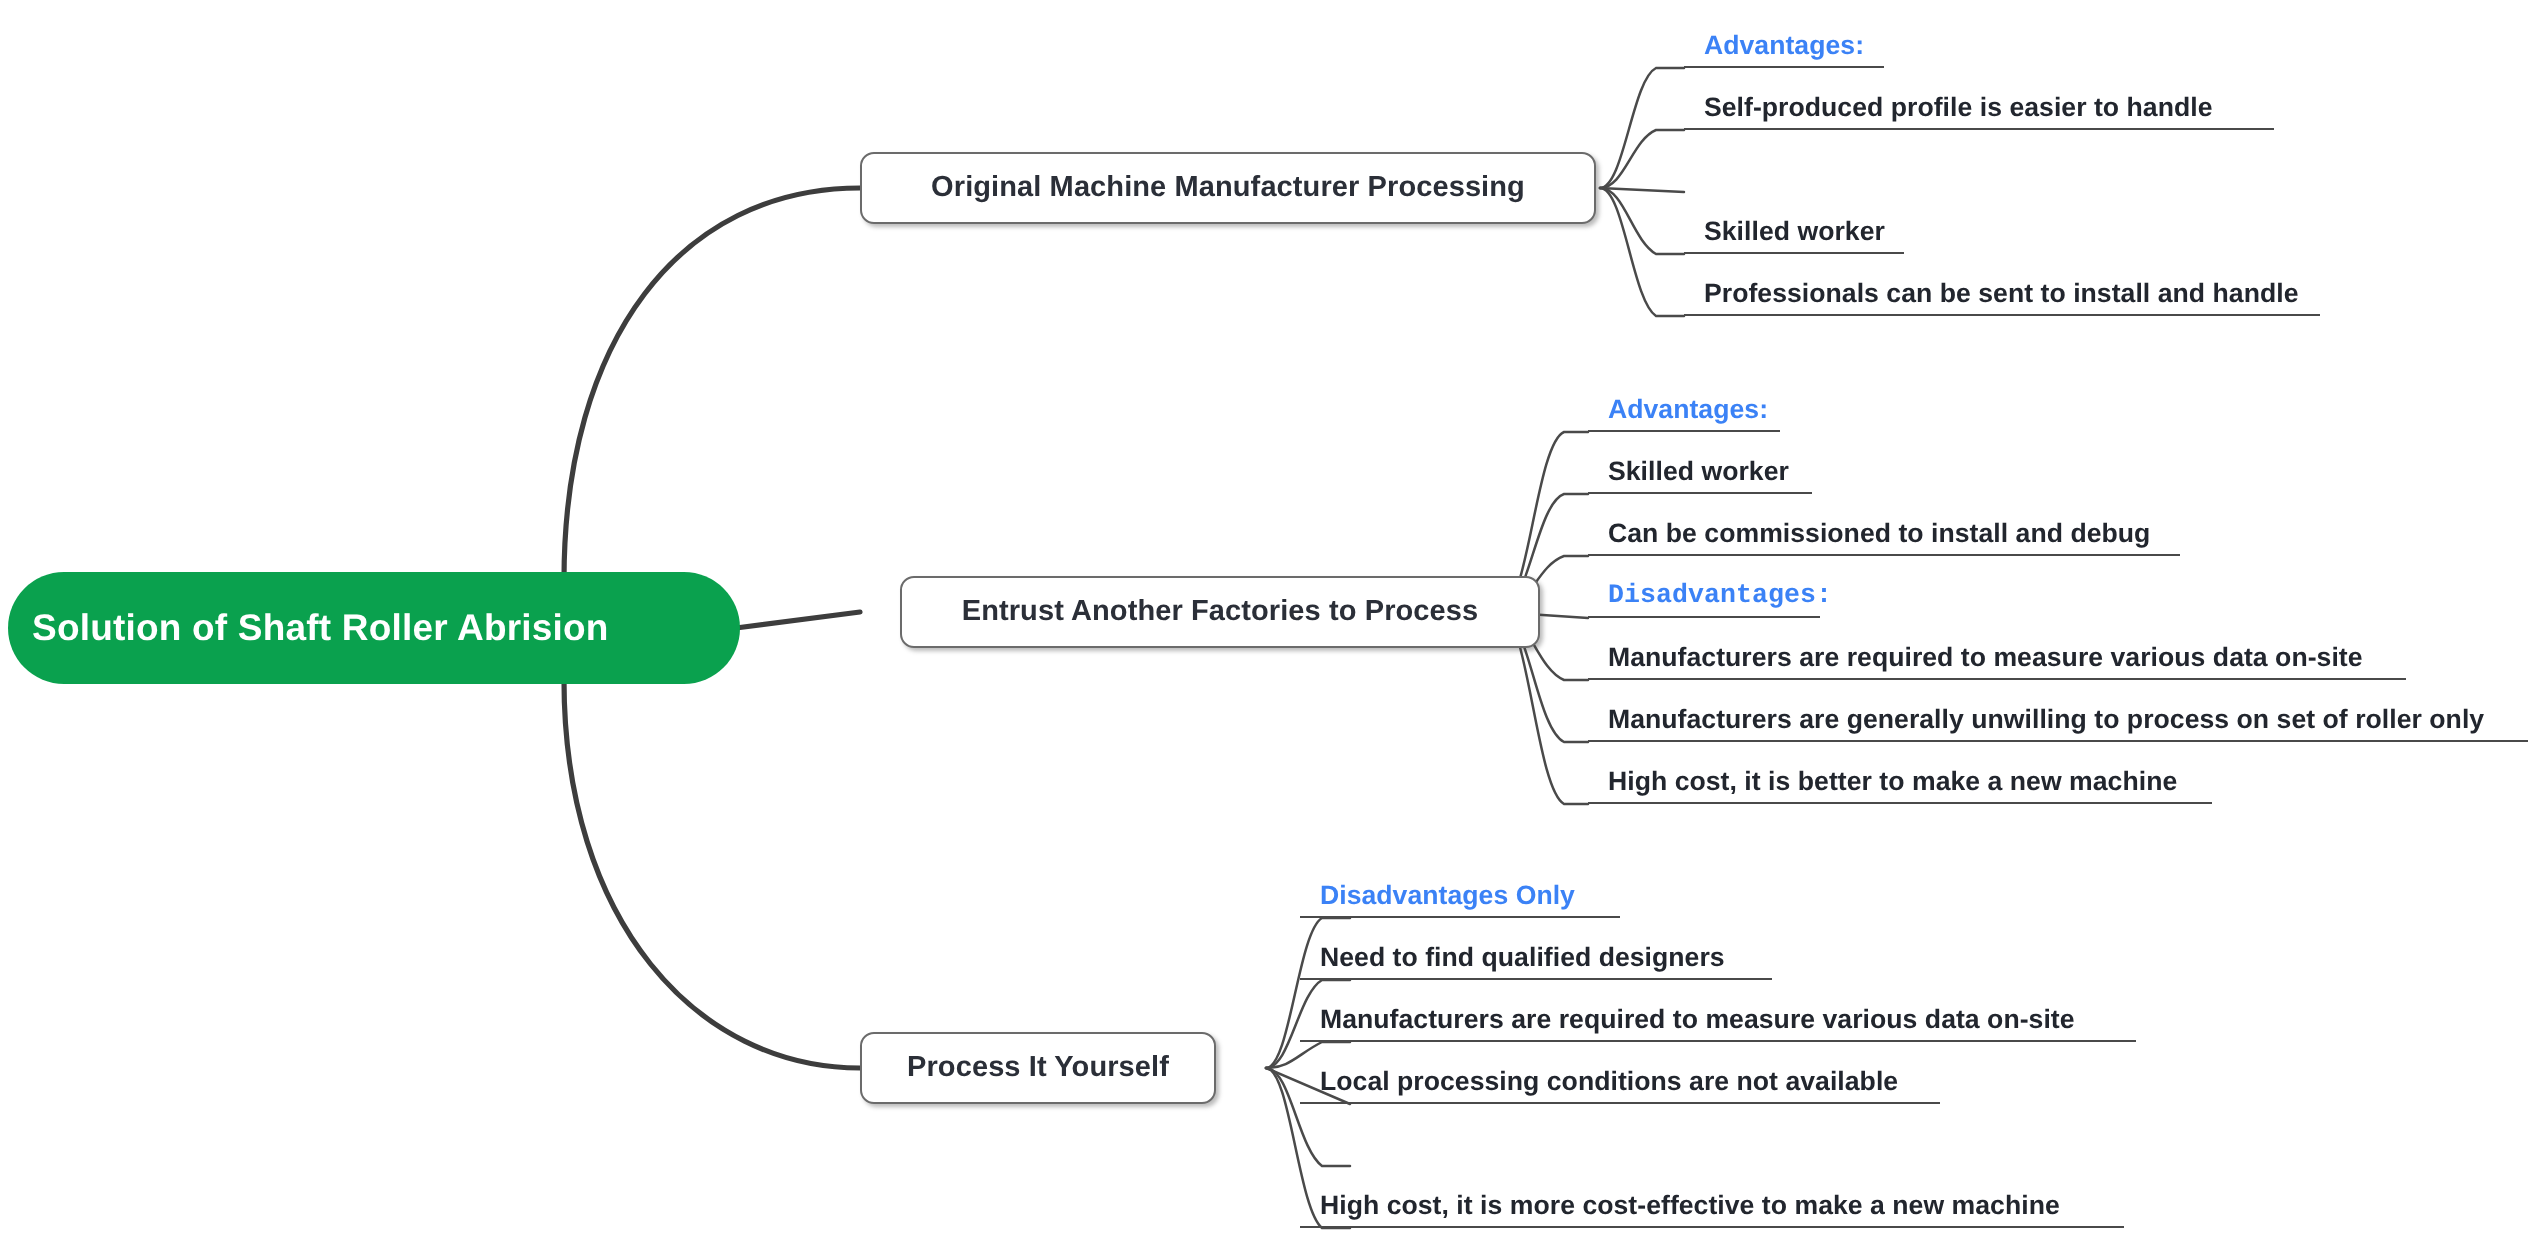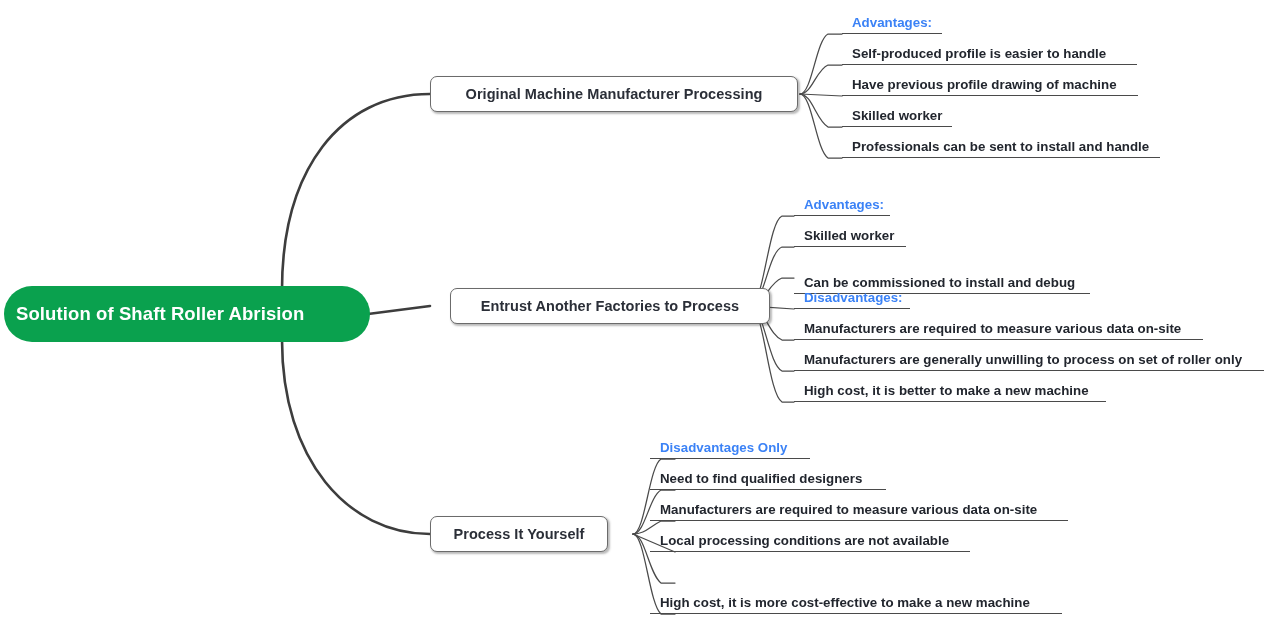--- a/index.html
+++ b/index.html
@@ -134,44 +134,41 @@
   <div class="branch-box" style="left:430px; top:76px; width:368px; height:36px;">
     <span class="branch-label">Original Machine Manufacturer Processing</span>
   </div>
 
   <div class="leaf section" style="left:842px; top:8px; width:100px;">
     <span class="leaf-text">Advantages:</span>
   </div>
   <div class="leaf" style="left:842px; top:39px; width:295px;">
     <span class="leaf-text">Self-produced profile is easier to handle</span>
   </div>
-  <div class="leaf" style="left:842px; top:70px; width:296px;">
-    <span class="leaf-text">Have previous profile drawing of machine</span>
-  </div>
   <div class="leaf" style="left:842px; top:101px; width:110px;">
     <span class="leaf-text">Skilled worker</span>
   </div>
   <div class="leaf" style="left:842px; top:132px; width:318px;">
     <span class="leaf-text">Professionals can be sent to install and handle</span>
   </div>
 
   <div class="branch-box" style="left:450px; top:288px; width:320px; height:36px;">
     <span class="branch-label">Entrust Another Factories to Process</span>
   </div>
 
   <div class="leaf section" style="left:794px; top:190px; width:96px;">
     <span class="leaf-text">Advantages:</span>
   </div>
   <div class="leaf" style="left:794px; top:221px; width:112px;">
     <span class="leaf-text">Skilled worker</span>
   </div>
-  <div class="leaf" style="left:794px; top:268px; width:296px;text-align:center;">
+  <div class="leaf" style="left:794px; top:252px; width:296px;text-align:center;">
     <span class="leaf-text">Can be commissioned to install and debug</span>
   </div>
-  <div class="leaf section" style="left:794px; top:283px; width:116px;">
+  <div class="leaf section" style="left:794px; top:283px; width:116px;font-family:Liberation Mono, monospace;">
     <span class="leaf-text">Disadvantages:</span>
   </div>
   <div class="leaf" style="left:794px; top:314px; width:409px;">
     <span class="leaf-text">Manufacturers are required to measure various data on-site</span>
   </div>
   <div class="leaf" style="left:794px; top:345px; width:470px;">
     <span class="leaf-text">Manufacturers are generally unwilling to process on set of roller only</span>
   </div>
   <div class="leaf" style="left:794px; top:376px; width:312px;">
     <span class="leaf-text">High cost, it is better to make a new machine</span>

